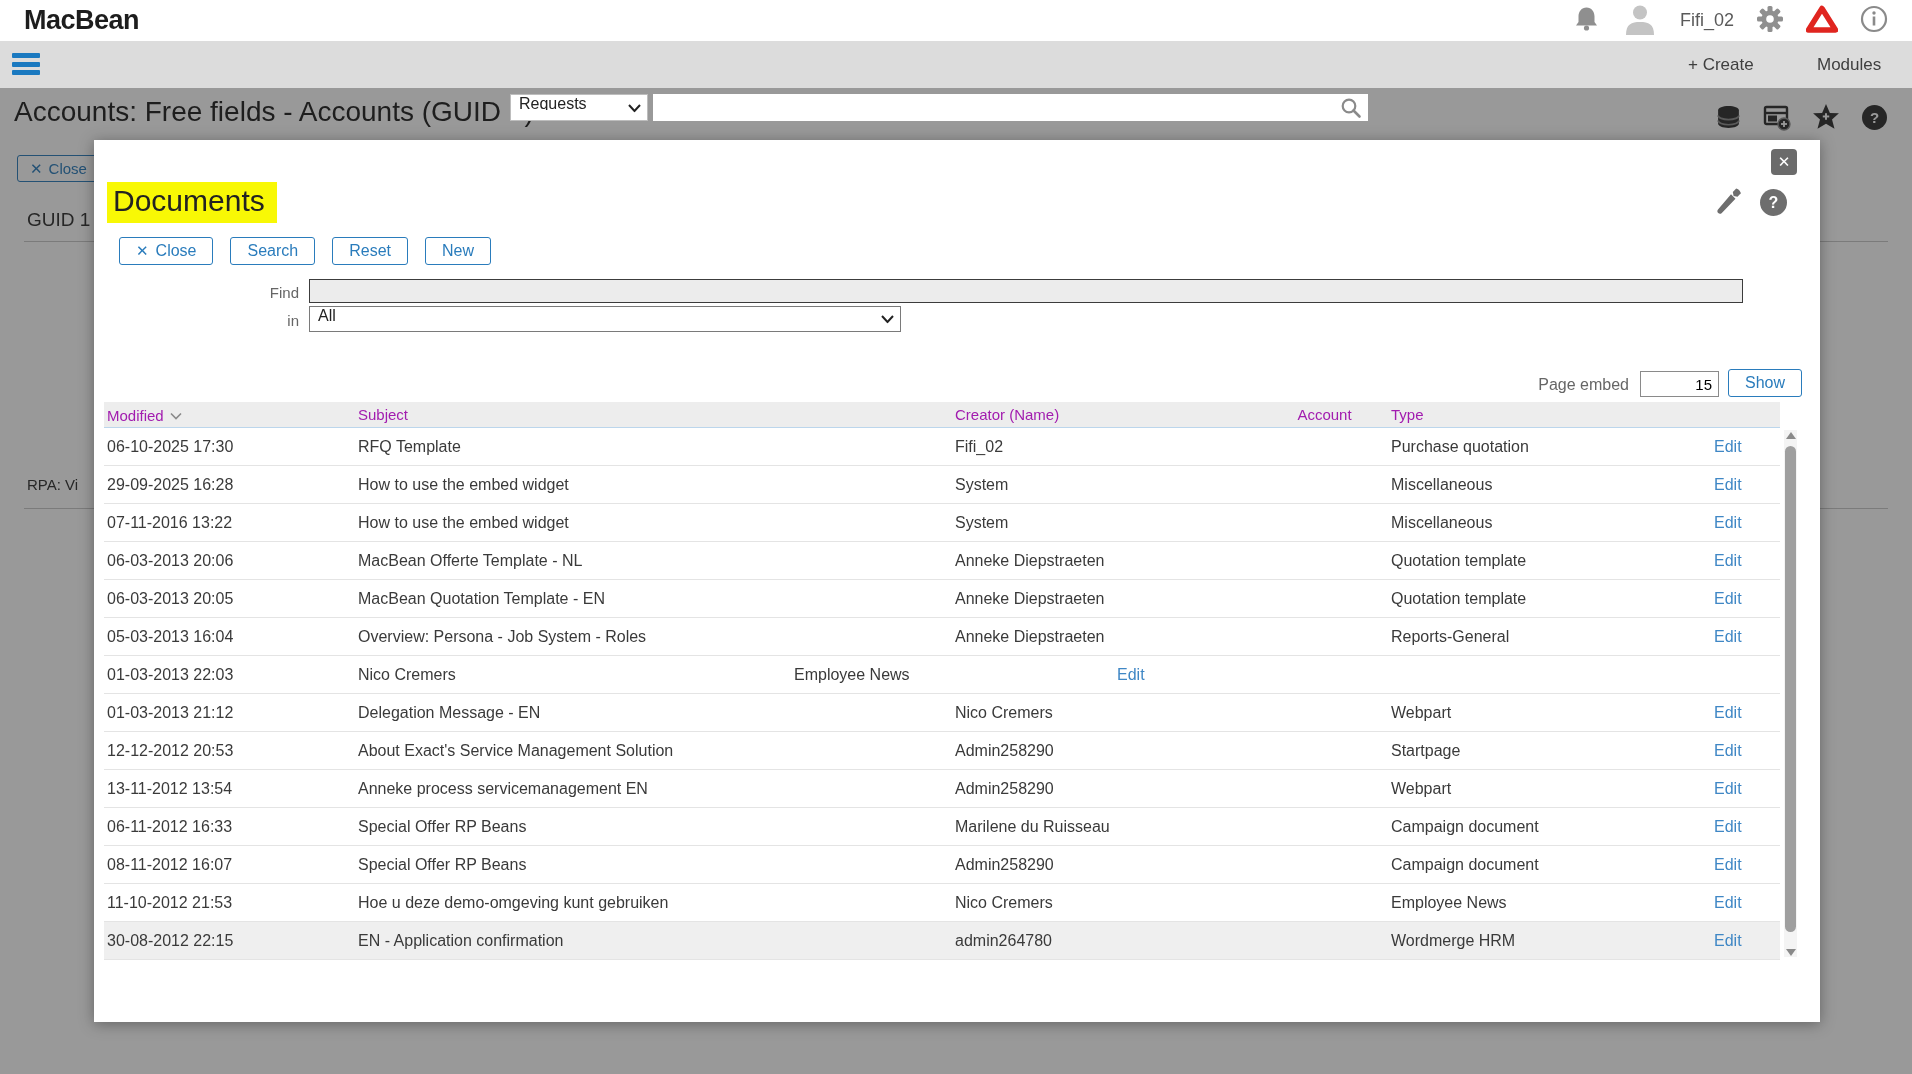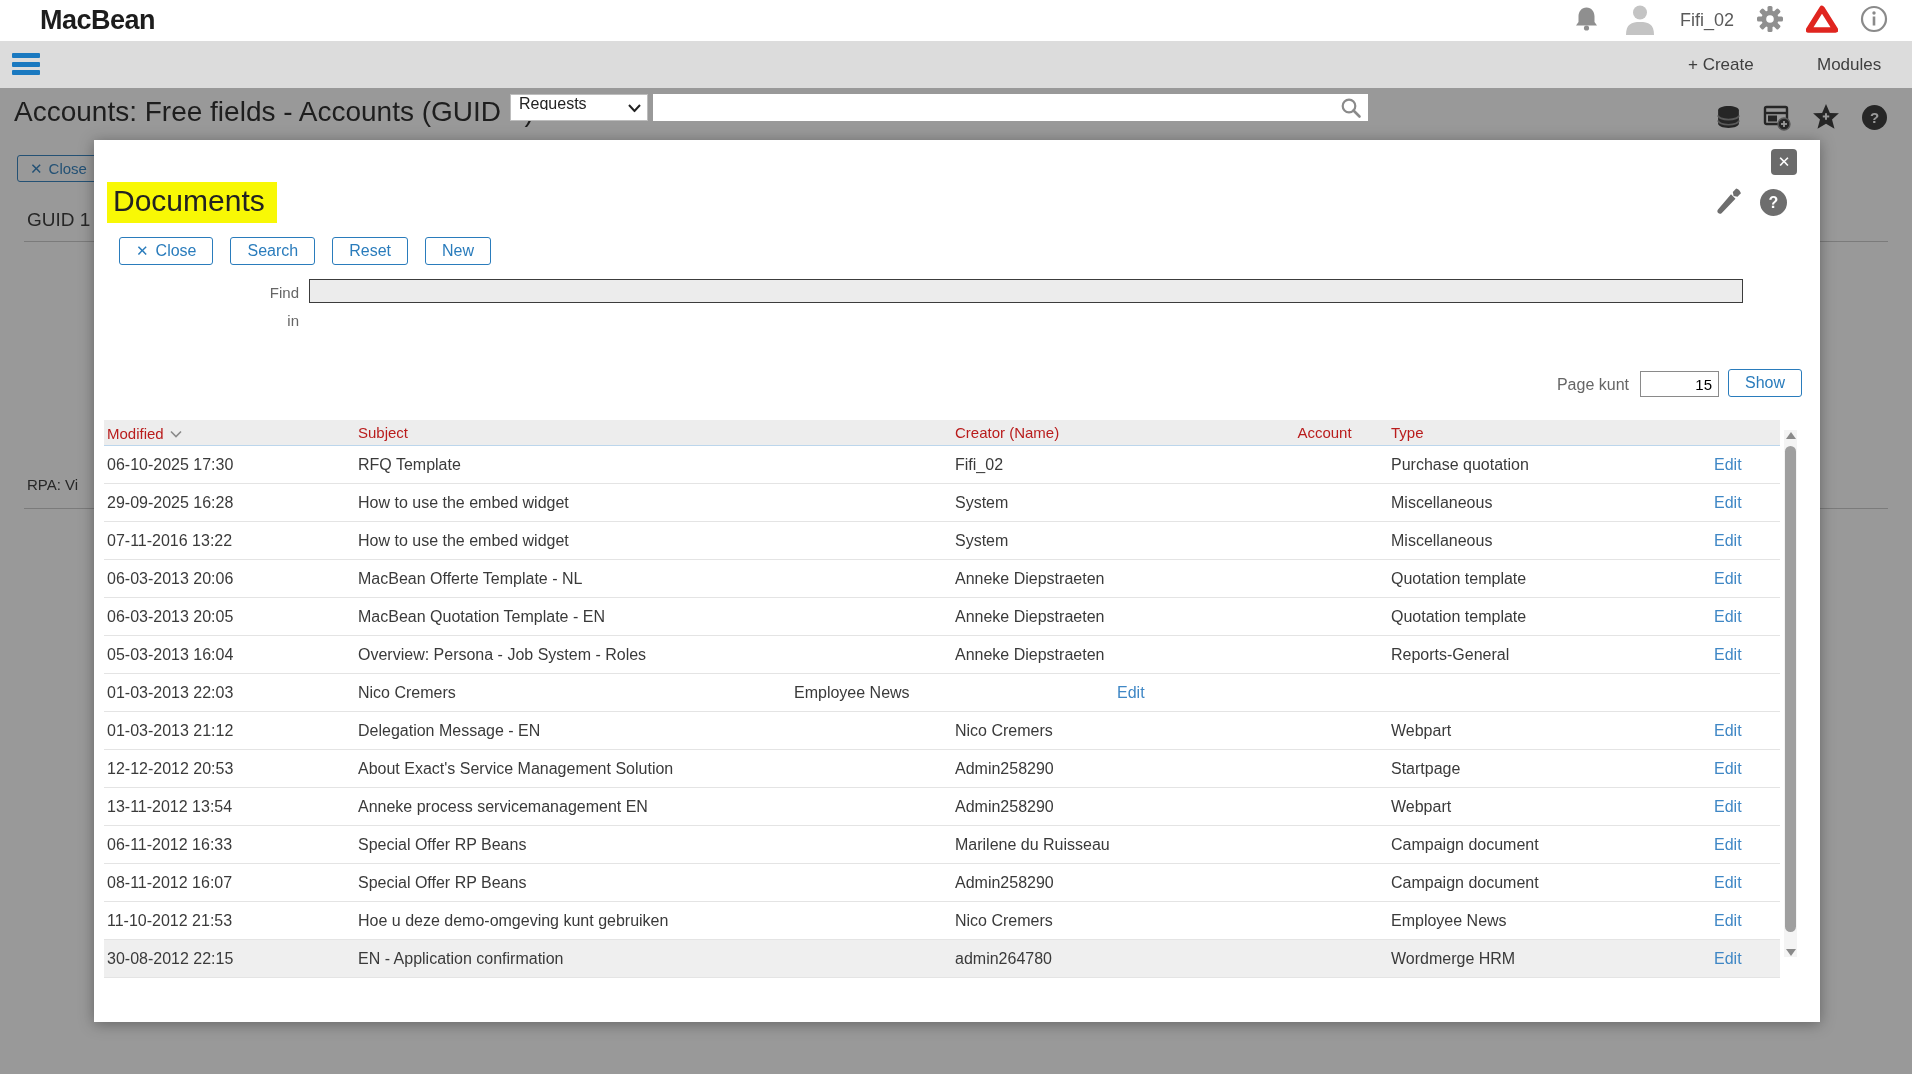--- a/index.html
+++ b/index.html
@@ -1,20 +1,20 @@
 <!DOCTYPE html>
 <html><head>
 <meta charset="utf-8">
 <style>
   * { margin:0; padding:0; box-sizing:border-box; }
   html,body { width:1912px; height:1074px; overflow:hidden; }
   body { font-family:"Liberation Sans","DejaVu Sans",sans-serif; background:#fff; position:relative; }
 
   
-  .topbar { position:absolute; left:0; top:0; width:1912px; height:41px; background:#fff; display:flex; align-items:center; z-index:30;padding-left:16px; }
+  .topbar { position:absolute; left:0; top:0; width:1912px; height:41px; background:#fff; display:flex; align-items:center; z-index:30; }
   .logo { font-size:27px; font-weight:bold; color:#1d1d1d; margin-left:24px; letter-spacing:-0.5px; }
   .topbar-right { margin-left:auto; display:flex; align-items:center; gap:22px; padding-right:24px; }
   .username { font-size:18px; color:#5a5a5a; }
 
   
   .navbar { position:absolute; left:0; top:41px; width:1912px; height:47px; background:#dcdcdc; z-index:30; }
   .hamburger { position:absolute; left:12px; top:12px; width:28px; height:22px; display:flex; flex-direction:column; justify-content:space-between; cursor:pointer; }
   .hamburger span { display:block; height:5px; background:#1a79c0; border-radius:1px; }
   .selwrap { position:absolute; background:#fff; }
   .selwrap select { width:100%; height:100%; border:none; background:transparent; font-size:16px; color:#222; padding:0 22px 10px 8px; appearance:none; -webkit-appearance:none; font-family:inherit; }
@@ -52,21 +52,21 @@
   .frm-label { position:absolute; left:110px; width:95px; text-align:right; font-size:15px; color:#666; }
   .find-input { position:absolute; left:215px; top:139px; width:1434px; height:24px; border:1px solid #3c3c3c; background:#ececec; font-size:15px; padding:0 6px; font-family:inherit; }
   .in-selwrap { left:215px; top:166px; width:592px; height:26px; border:1px solid #7a7a7a; }
 
   .pager-label { position:absolute; left:1380px; width:155px; text-align:right; top:236px; font-size:16px; color:#666; }
   .pager-input { position:absolute; left:1546px; top:231px; width:79px; height:26px; border:1px solid #8a8a8a; font-size:15px; text-align:right; padding:0 6px; font-family:inherit; }
   .show-btn { position:absolute; left:1634px; top:229px; }
 
   
   .tbl { position:absolute; left:10px; top:262px; width:1676px; }
-  .thead { display:flex; height:26px; background:#ededed; border-bottom:1px solid #bcd6ec; align-items:center; font-size:15px; color:#b91c1c;margin-top:18px; }
+  .thead { display:flex; height:26px; background:#ededed; border-bottom:1px solid #bcd6ec; align-items:center; font-size:15px; color:#a21caf; }
   .trow { display:flex; height:38px; border-bottom:1px solid #e4e4e4; align-items:center; font-size:16px; color:#3a3a3a; background:#fff; }
   .trow.hl { background:#efefef; }
   .c { padding-left:3px; overflow:hidden; white-space:nowrap; }
   .c-mod { width:251px; } .c-sub { width:597px; } .c-cre { width:306px; }
   .c-acc { width:130px;text-align:center; } .c-typ { width:323px; } .c-edit { width:69px; }
   .c-edit a { color:#3f87c5; text-decoration:none; cursor:pointer; }
   .sort-ico { display:inline-block; margin-left:6px; vertical-align:1px; }
 
   
   .sbar { position:absolute; left:1690px; top:290px; width:13px; height:527px; background:#f4f4f4; }
@@ -208,22 +208,28 @@
       <span>Close</span>
     </button>
     <button class="btn">Search</button>
     <button class="btn">Reset</button>
     <button class="btn">New</button>
   </div>
 
   <div class="frm-label" style="top:144px;">Find</div>
   <input class="find-input" type="text" value="" style="">
   <div class="frm-label" style="top:172px;">in</div>
-
-  <div class="pager-label">Page kunt</div>
+  <div class="selwrap in-selwrap" style="position:absolute;">
+    <select><option>All</option></select>
+    <svg width="13" height="9" viewBox="0 0 13 9">
+        <polyline points="1,1.5 6.5,7.5 12,1.5" fill="none" stroke="#222" stroke-width="2"></polyline>
+      </svg>
+  </div>
+
+  <div class="pager-label">Page embed</div>
   <input class="pager-input" type="text" value="15" style="">
   <button class="btn show-btn">Show</button>
 
   <div class="tbl">
     <div class="thead">
       <div class="c c-mod">
         <span>Modified</span><span class="sort-ico"><svg width="12" height="8" viewBox="0 0 12 8">
               <polyline points="1,1.5 6,6.5 11,1.5" fill="none" stroke="#8a8a8a" stroke-width="1.6"></polyline>
             </svg></span>
       </div>

